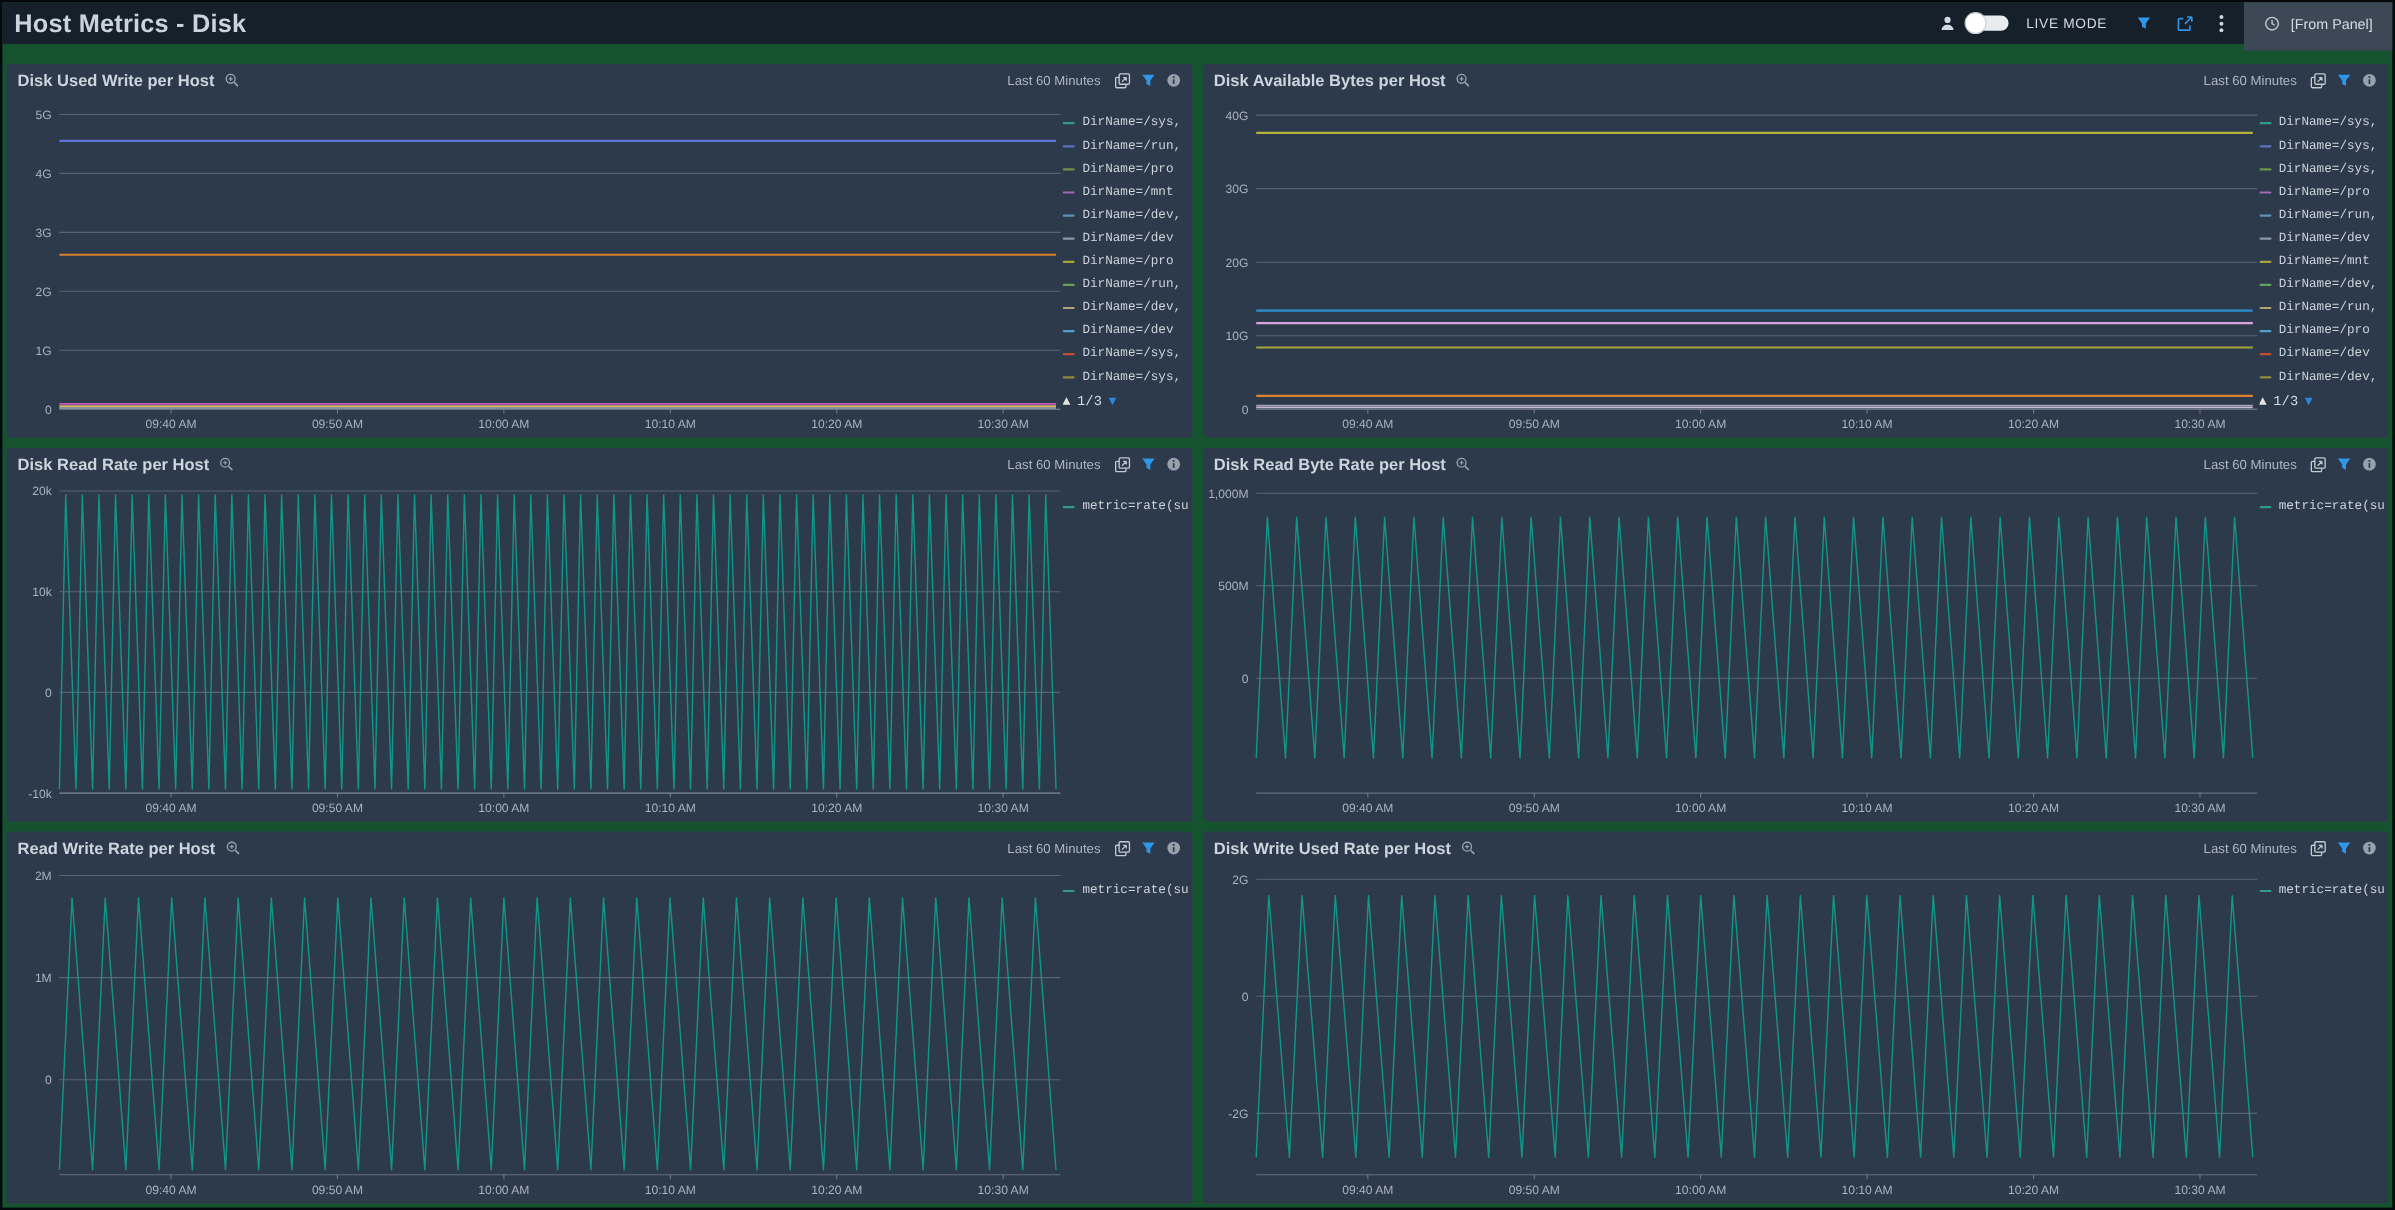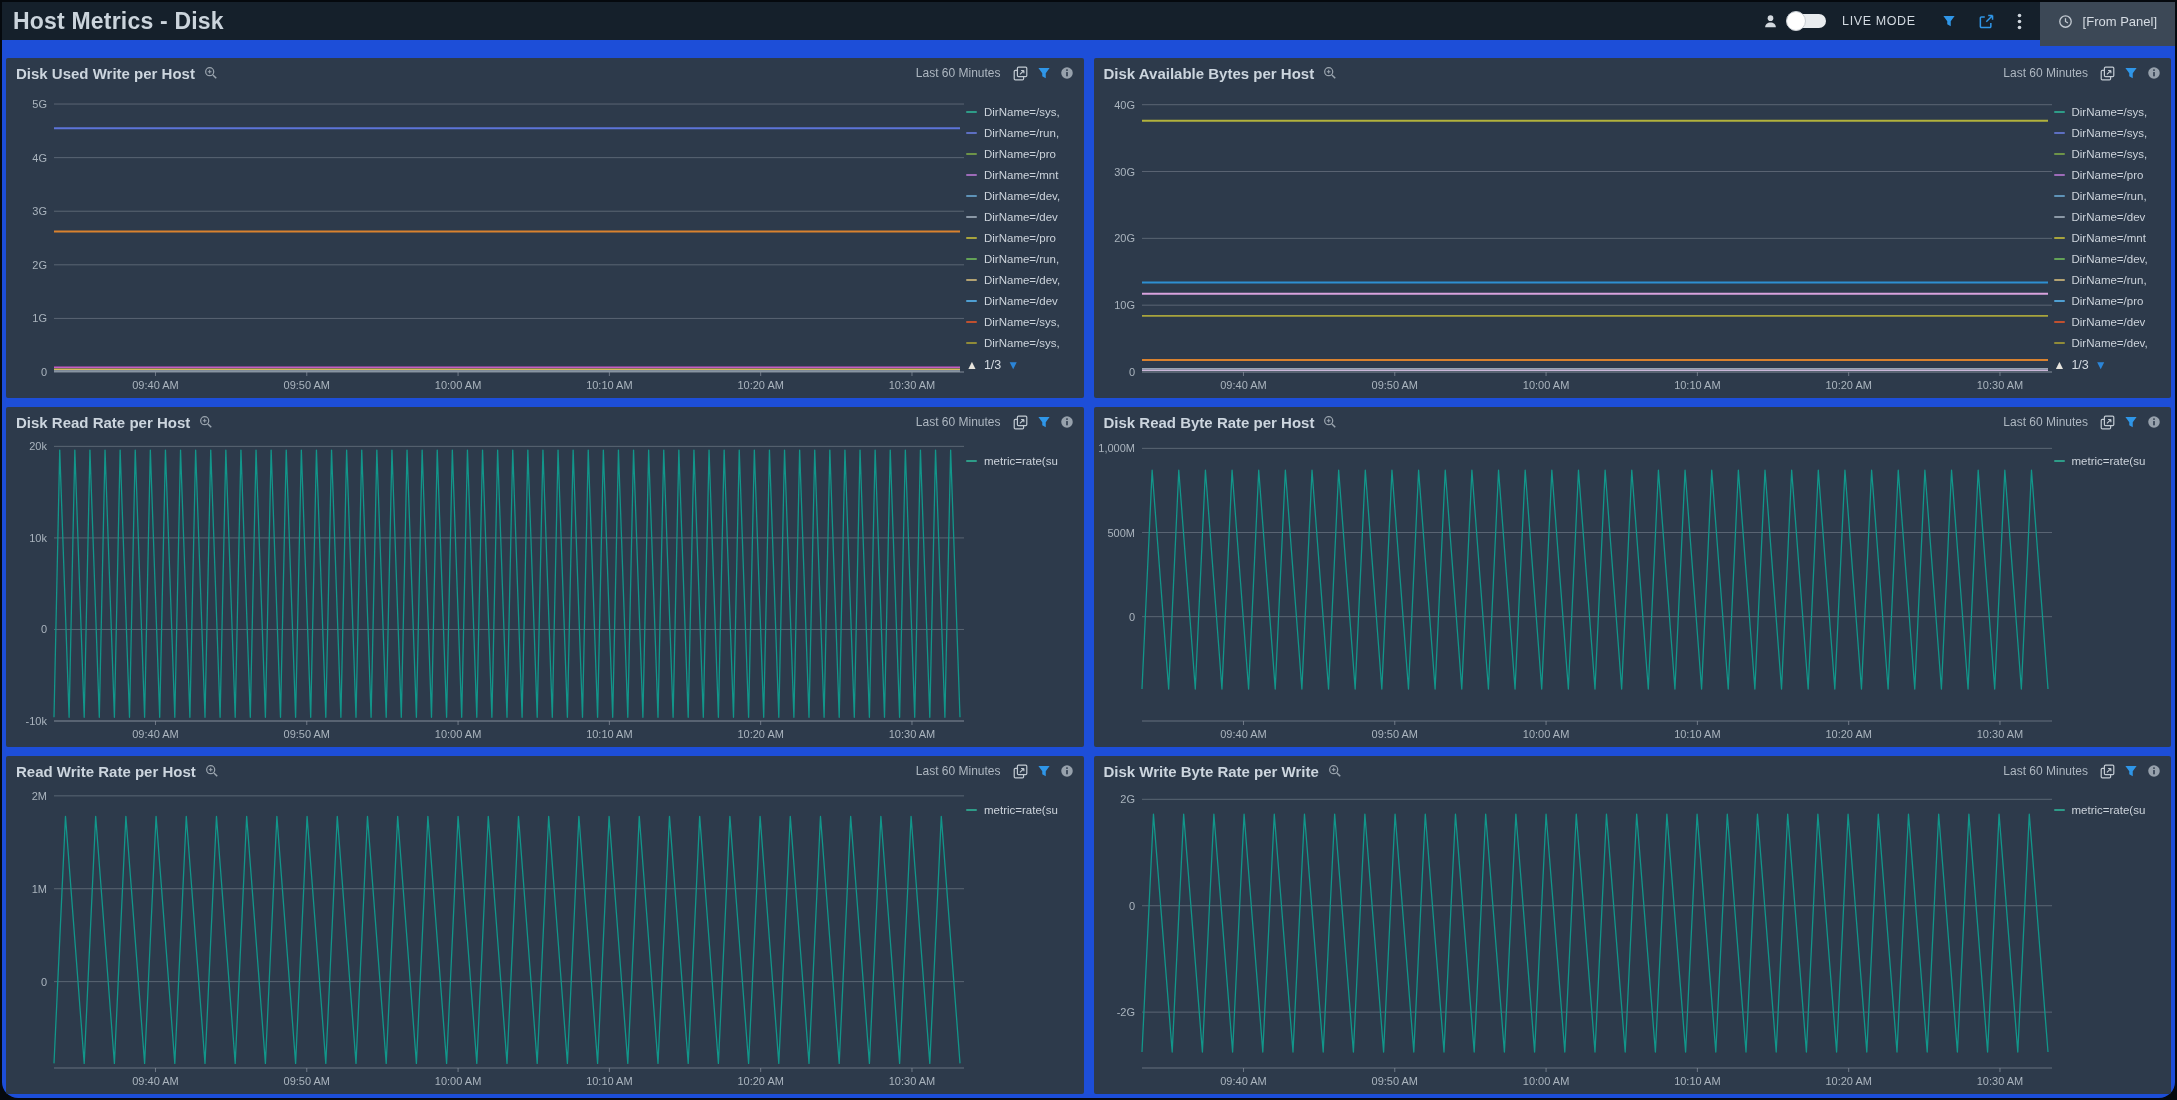--- a/index.html
+++ b/index.html
@@ -1,18 +1,18 @@
 <!DOCTYPE html>
 <html><head>
 <meta charset="utf-8">
 <style>
   html,body{margin:0;padding:0;background:#05090e;}
   body{width:2177px;height:1100px;overflow:hidden;font-family:"Liberation Sans","DejaVu Sans",sans-serif;
        -webkit-font-smoothing:antialiased;border:2px solid #05090e;box-sizing:border-box;}
-  .app{width:100%;height:100%;background:#1d4ed8;display:flex;flex-direction:column;border-radius:16px;}
+  .app{width:100%;height:100%;background:#14532d;display:flex;flex-direction:column;}
 
   
   .topbar{height:38px;flex:none;background:#15202b;display:flex;align-items:center;padding-left:11px;}
   .topbar h1{margin:0;font-size:23px;font-weight:700;color:#cbd4dc;letter-spacing:.2px;}
   .topbar-right{margin-left:auto;display:flex;align-items:center;height:100%;}
   .tb-icon{display:flex;align-items:center;justify-content:center;cursor:pointer;}.gap10{margin-left:10px}.gap26{margin-left:26px}.gap22{margin-left:22px}
   .toggle-pill{width:38px;height:14px;border-radius:8px;background:#e9ecef;position:relative;display:inline-block;cursor:pointer;}
   .toggle-knob{position:absolute;left:-2px;top:-3px;width:20px;height:20px;border-radius:50%;background:#ffffff;border:1px solid #c9ced4;box-sizing:border-box;}
   .livemode{font-size:12.5px;color:#d3dae1;letter-spacing:.6px;margin-left:16px;}
   .frompanel{height:38px;margin-left:18px;background:#3c4856;display:flex;align-items:center;gap:10px;padding:6px 18px;cursor:pointer;}
@@ -23,21 +23,21 @@
         gap:9px 10px;padding:18px 4px 4px 4px;}
   .panel{background:#2d3a4b;border-radius:2px;overflow:hidden;position:relative;}
   .phead{height:30px;display:flex;align-items:center;padding:0 10px;}
   .ptitle{font-size:15px;font-weight:600;color:#ccd5de;}
   .zoomico{margin-left:9px;display:flex;align-items:center;cursor:pointer;}
   .pright{margin-left:auto;display:flex;align-items:center;gap:9px;}
   .trange{font-size:12px;color:#aeb7c1;margin-right:3px;}
   .picon{display:flex;align-items:center;cursor:pointer;}
   .pbody{position:absolute;left:0;right:0;top:30px;bottom:0;display:flex;}
   .chart{flex:1;position:relative;}
-  .legend{width:118px;flex:none;padding-top:13px;overflow:hidden;}
+  .legend{width:118px;flex:none;padding-top:13px;overflow:hidden;font-family:Liberation Mono, monospace;}
   .litem{display:flex;align-items:center;gap:7px;height:21px;font-size:11.5px;color:#ccd3db;
          white-space:nowrap;overflow:hidden;cursor:pointer;}
   .ldash{width:11px;height:2px;border-radius:1px;flex:none;}
   .pager{margin-top:5px;display:flex;align-items:center;gap:6px;font-size:12.5px;color:#d5dbe2;}
   .tri-up{color:#e7e4dd;font-size:12px;cursor:pointer;}
   .tri-dn{color:#2b85d8;font-size:12px;cursor:pointer;}
   svg{display:block;}
   text{font-family:"Liberation Sans","DejaVu Sans",sans-serif;}
 </style>
 </head>
@@ -545,21 +545,21 @@
             <div class="litem">
               <span class="ldash" style="background: rgb(46, 156, 136);"></span>
               <span>metric=rate(su</span>
             </div>
           </div>
       </div>
     </section>
 
     <section class="panel">
       <div class="phead">
-        <span class="ptitle">Disk Write Byte Rate per Write</span>
+        <span class="ptitle">Disk Write Used Rate per Host</span>
         <span class="zoomico">
             <svg width="14" height="14" viewBox="0 0 16 16">
               <circle cx="6.5" cy="6.5" r="4.6" fill="none" stroke="#9aa4ae" stroke-width="1.4"></circle>
               <line x1="10.2" y1="10.2" x2="14" y2="14" stroke="#9aa4ae" stroke-width="1.7"></line>
               <line x1="4.4" y1="6.5" x2="8.6" y2="6.5" stroke="#9aa4ae" stroke-width="1.2"></line>
               <line x1="6.5" y1="4.4" x2="6.5" y2="8.6" stroke="#9aa4ae" stroke-width="1.2"></line>
             </svg>
           </span>
         <div class="pright">
           <span class="trange">Last 60 Minutes</span>

